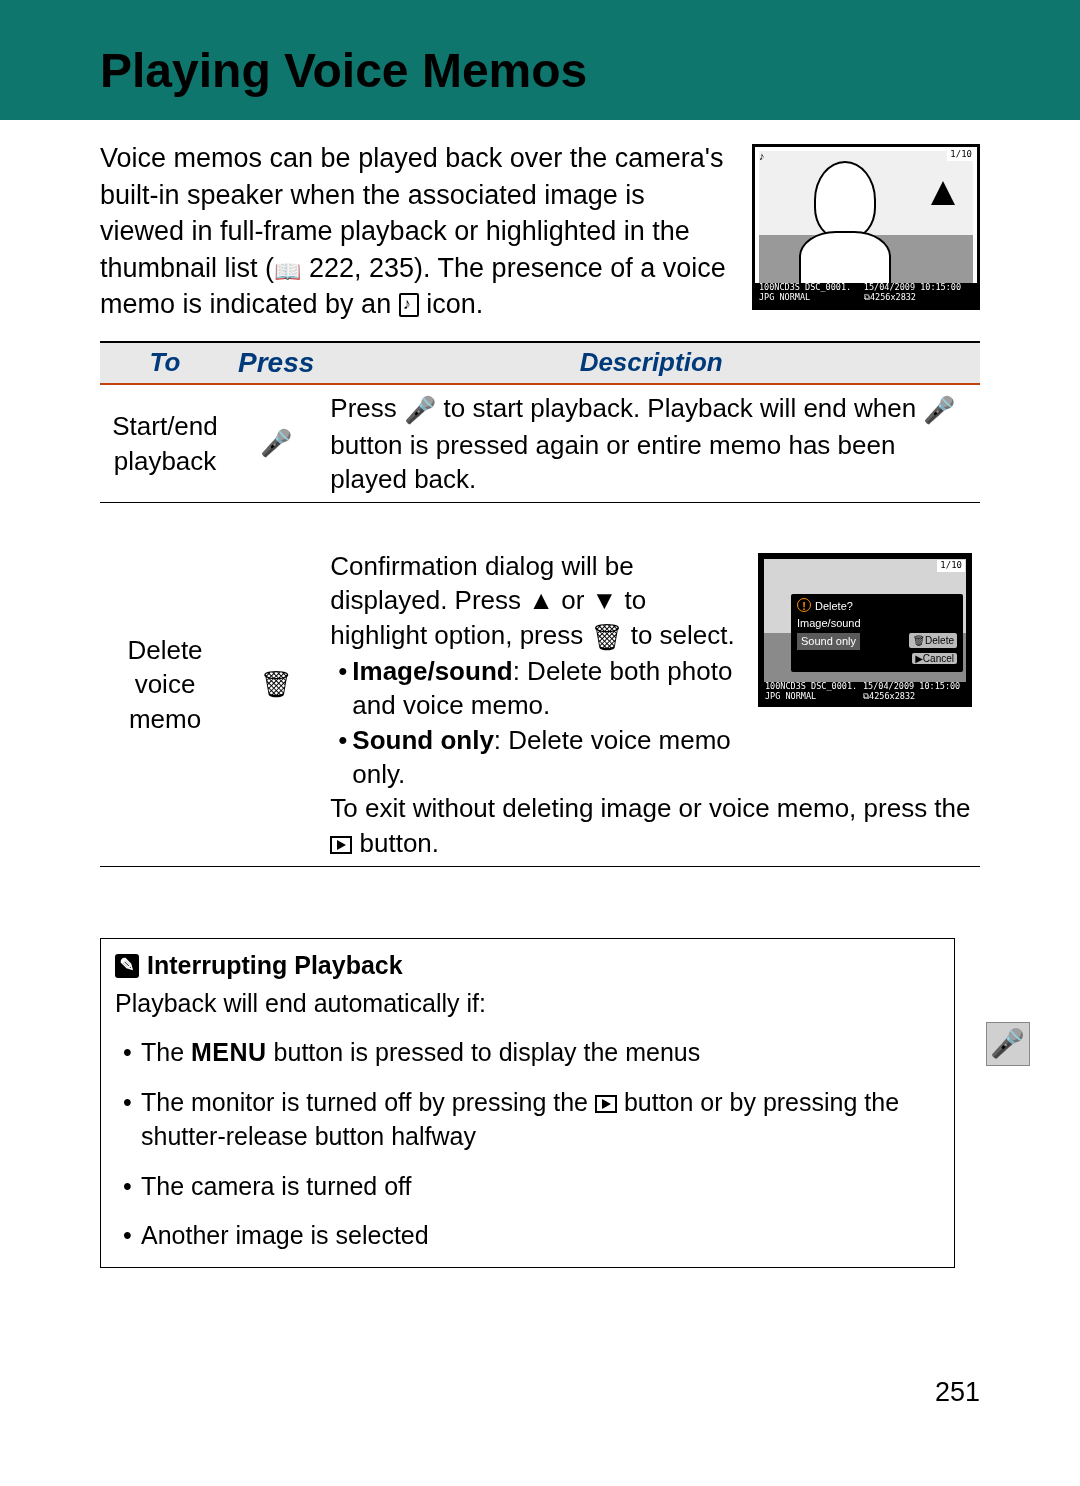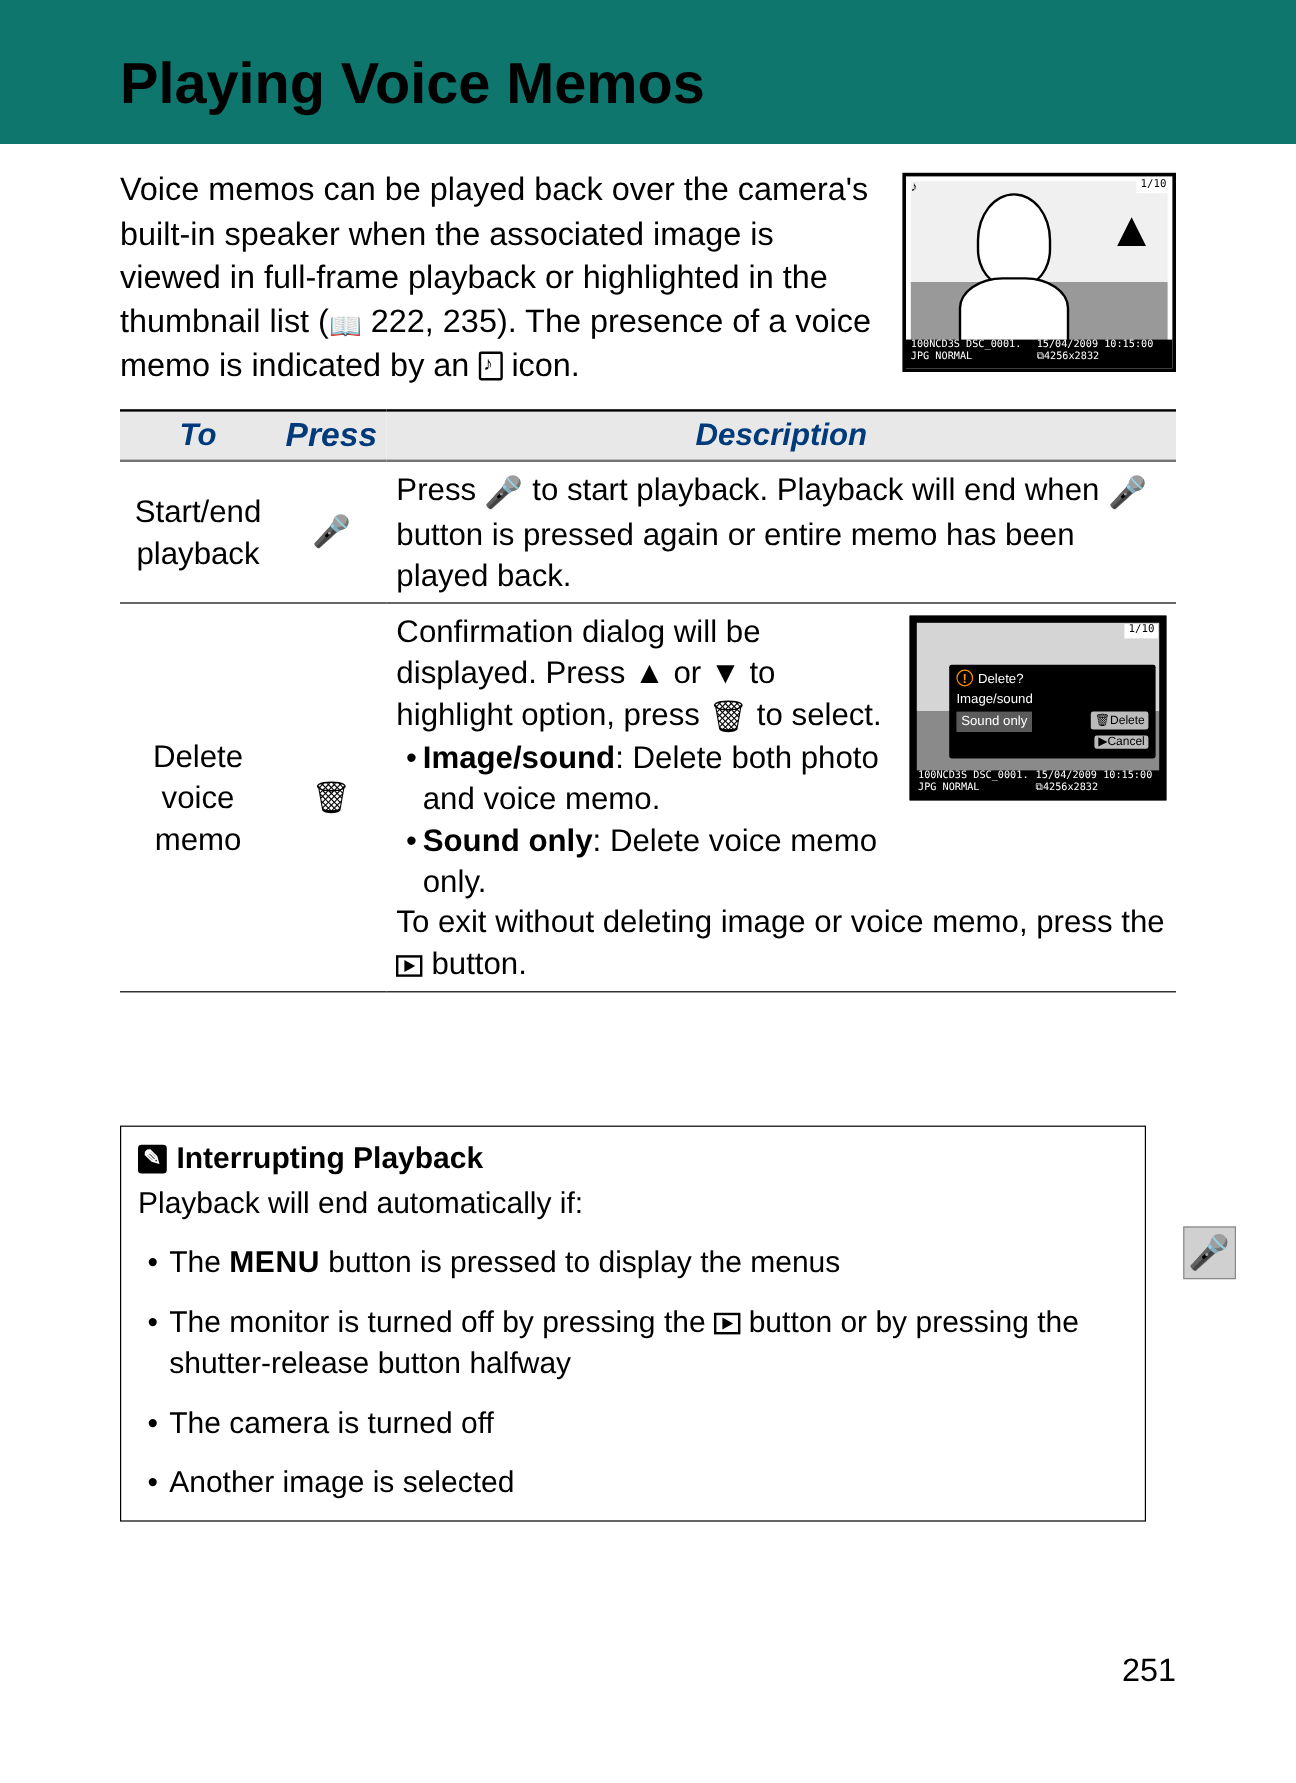--- a/index.html
+++ b/index.html
@@ -102,38 +102,38 @@
     color: #000;
   }
   .controls-table {
     width: 100%;
     border-collapse: collapse;
     margin-top: 8px;
   }
   .controls-table th {
     background: #e8e8e8;
     border-top: 2px solid #000;
-    border-bottom: 2px solid #737373;
+    border-bottom: 2px solid #c2410c;
     font-style: italic;
     font-weight: bold;
     color: #003a7a;
     padding: 2px 8px;
     font-size: 26px;
   }
   .controls-table td {
     border-bottom: 1.5px solid #000;
     padding: 6px 8px;
     vertical-align: middle;
     font-size: 26px;
     line-height: 1.32;
   }
   .controls-table .col-to { width: 130px; text-align: center; }
   .controls-table .col-press { width: 70px; text-align: center; font-size: 28px; }
   .controls-table .desc-cell { text-align: left; }
-  .desc-flex { display: flex; gap: 10px; }
+  .desc-flex { display: flex; gap: 10px; margin-top: 40px; }
   .desc-text { flex: 1; }
   .desc-img {
     width: 214px;
     height: 154px;
     border: 3px solid #000;
     background: #000;
     position: relative;
     flex-shrink: 0;
     margin-top: 4px;
   }

